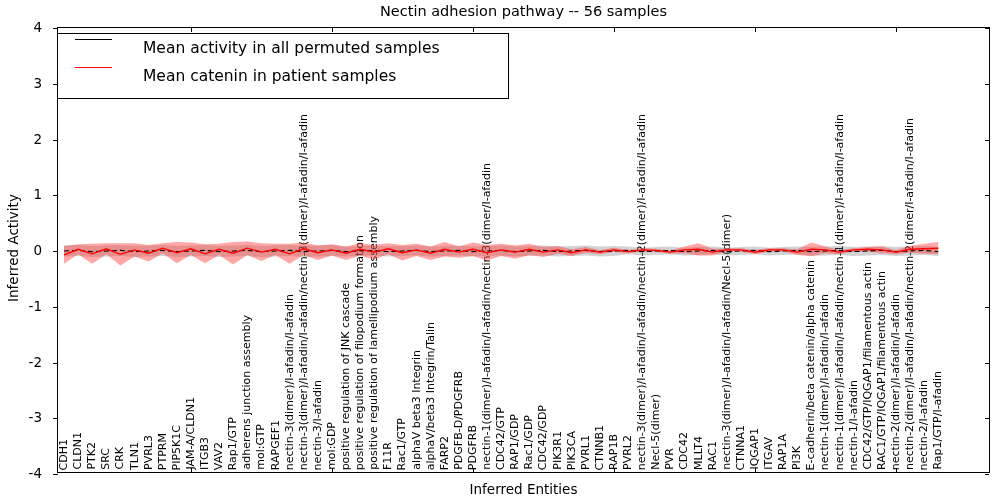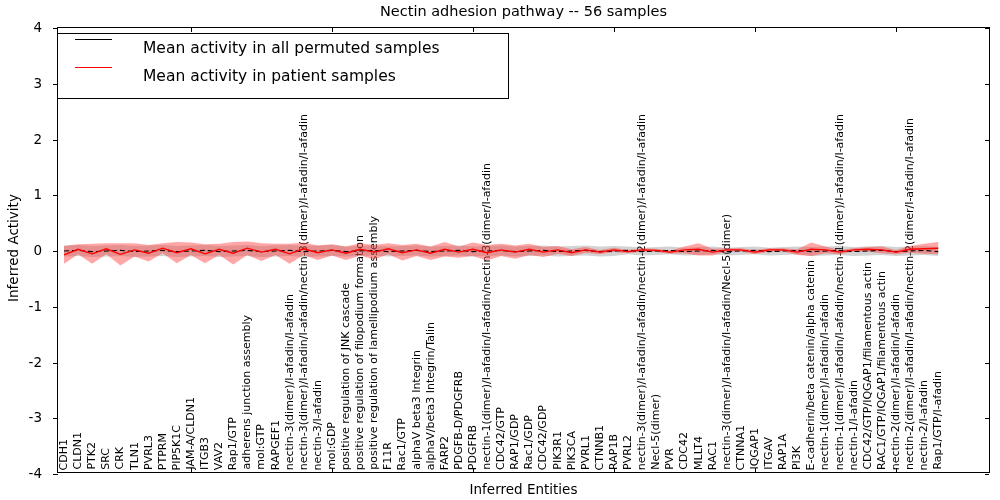--- a/index.html
+++ b/index.html
@@ -171,19 +171,19 @@
         <div class="tick bottom" style="left: 837.9px;"></div>
       </div>
 
     <div class="legend">
       <div class="legend-row">
         <span class="legend-line" id="lg0" style="border-top-color: rgb(0, 0, 0);"></span>
         <span class="legend-text">Mean activity in all permuted samples</span>
       </div>
       <div class="legend-row">
         <span class="legend-line" id="lg1" style="border-top-color: rgb(255, 0, 0);"></span>
-        <span class="legend-text">Mean activity in patient samples</span>
+        <span class="legend-text">Mean catenin in patient samples</span>
       </div>
     </div>
   </div>
 
   <div class="xlabel">Inferred Entities</div>
 </div>
 
 </body></html>

